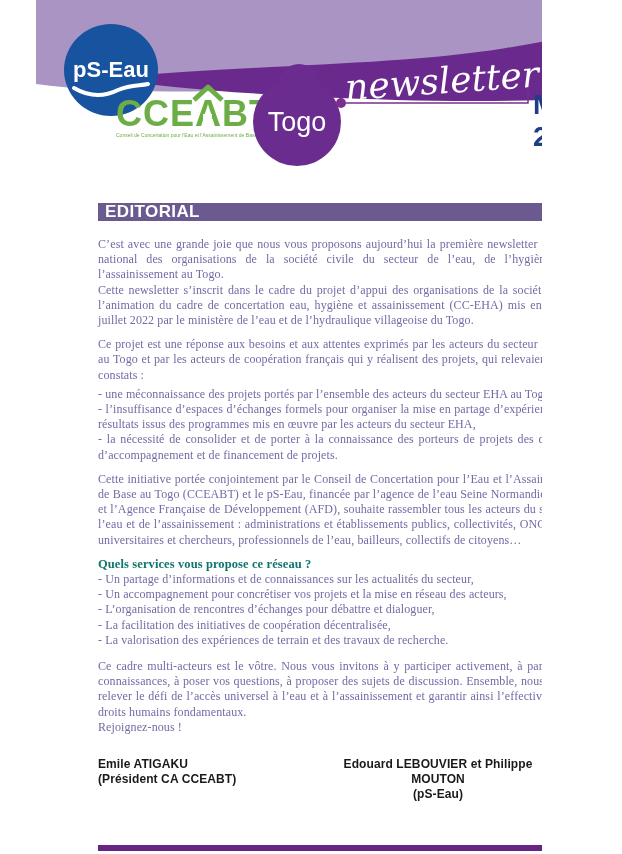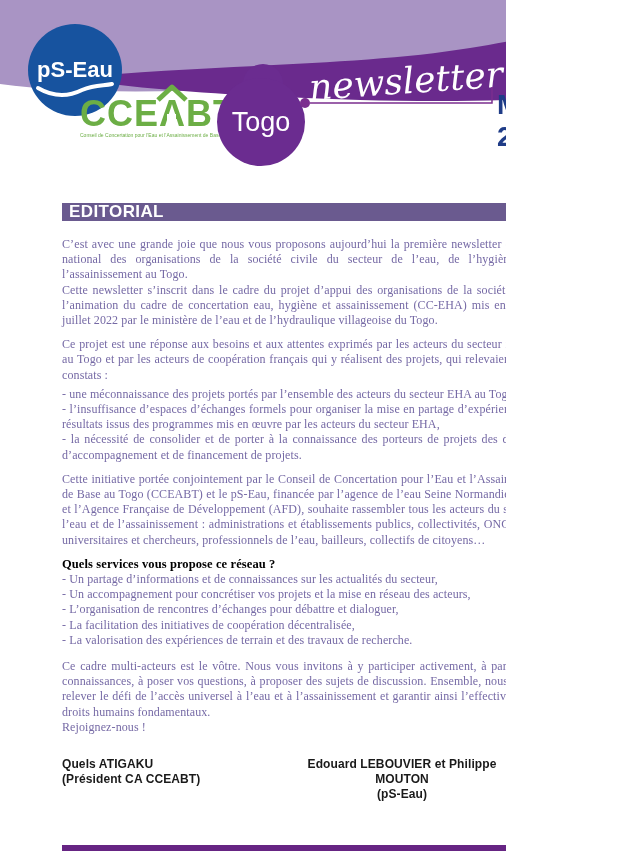--- a/index.html
+++ b/index.html
@@ -1,30 +1,30 @@
 <!DOCTYPE html>
 <html><head>
 <meta charset="utf-8">
 <style>
   html,body{margin:0;padding:0;background:#fff;}
   .page{position:relative;width:506px;height:854px;background:#fff;overflow:hidden;
-        font-family:"Liberation Sans",sans-serif;}
+        font-family:"Liberation Sans",sans-serif;margin-left:36px;}
   .header-art{position:absolute;top:0;left:0;width:622px;height:185px;}
   .issue-date{position:absolute;left:497px;top:89px;font-size:28px;font-weight:bold;
         color:#1F3C87;letter-spacing:0px;}
   .content{position:absolute;left:62px;top:203px;width:491px;color:#7569A5;
         font-size:12px;line-height:15.2px;text-align:justify;letter-spacing:0.1px;}
   .editorial-bar{background:#6A5A8F;color:#fff;font-weight:bold;font-size:17px;
         height:18px;line-height:18px;padding-left:7px;letter-spacing:0.4px;text-align:left;}
   .content p{margin:0;font-family:Liberation Serif, serif;}
   .p-intro{margin-top:16px !important;}
   .p-constats{margin-top:9px !important;}
   .bullets{margin-top:4px;}
   .p-initiative{margin-top:9px !important;}
-  .services-heading{margin-top:9px !important;color:#000000;font-weight:bold;
+  .services-heading{margin-top:9px !important;color:#0f766e;font-weight:bold;
         font-size:12.5px;text-align:left;}
   .p-closing{margin-top:11px !important;}
   .signatures{position:relative;margin-top:22px;height:40px;color:#1a1a1a;
         font-weight:bold;text-align:left;line-height:15px;}
   .sig-right{position:absolute;left:228px;top:0;width:224px;text-align:center;}
   .footer-bar{position:absolute;left:62px;top:845px;width:496px;height:6px;background:#662483;}
 </style>
 </head>
 <body>
 
@@ -83,21 +83,21 @@
       <p>- L’organisation de rencontres d’échanges pour débattre et dialoguer,</p>
       <p>- La facilitation des initiatives de coopération décentralisée,</p>
       <p>- La valorisation des expériences de terrain et des travaux de recherche.</p>
     </div>
 
     <p class="p-closing">Ce cadre multi-acteurs est le vôtre. Nous vous invitons à y participer activement, à partager vos connaissances, à poser vos questions, à proposer des sujets de discussion. Ensemble, nous pouvons relever le défi de l’accès universel à l’eau et à l’assainissement et garantir ainsi l’effectivité de ces droits humains fondamentaux.</p>
     <p>Rejoignez-nous !</p>
 
     <div class="signatures">
       <div>
-        <div>Quels ATIGAKU</div>
+        <div>Emile ATIGAKU</div>
         <div>(Président CA CCEABT)</div>
       </div>
       <div class="sig-right">
         <div>Edouard LEBOUVIER et Philippe MOUTON</div>
         <div>(pS-Eau)</div>
       </div>
     </div>
   </div>
 
   <div class="footer-bar"></div>

